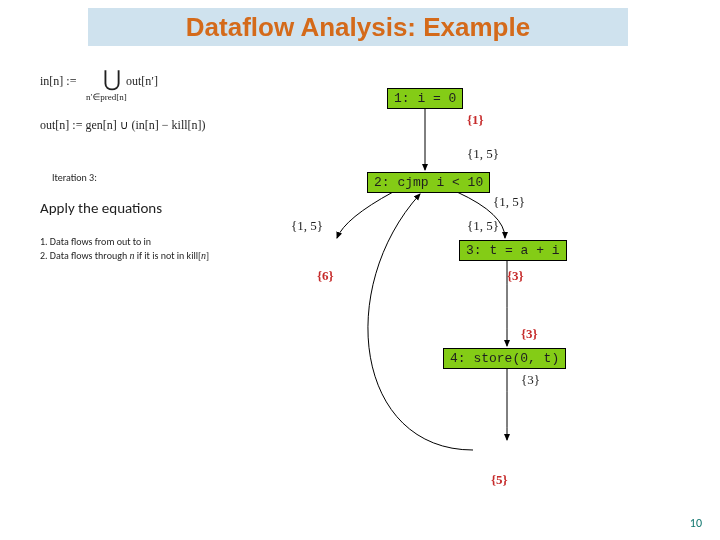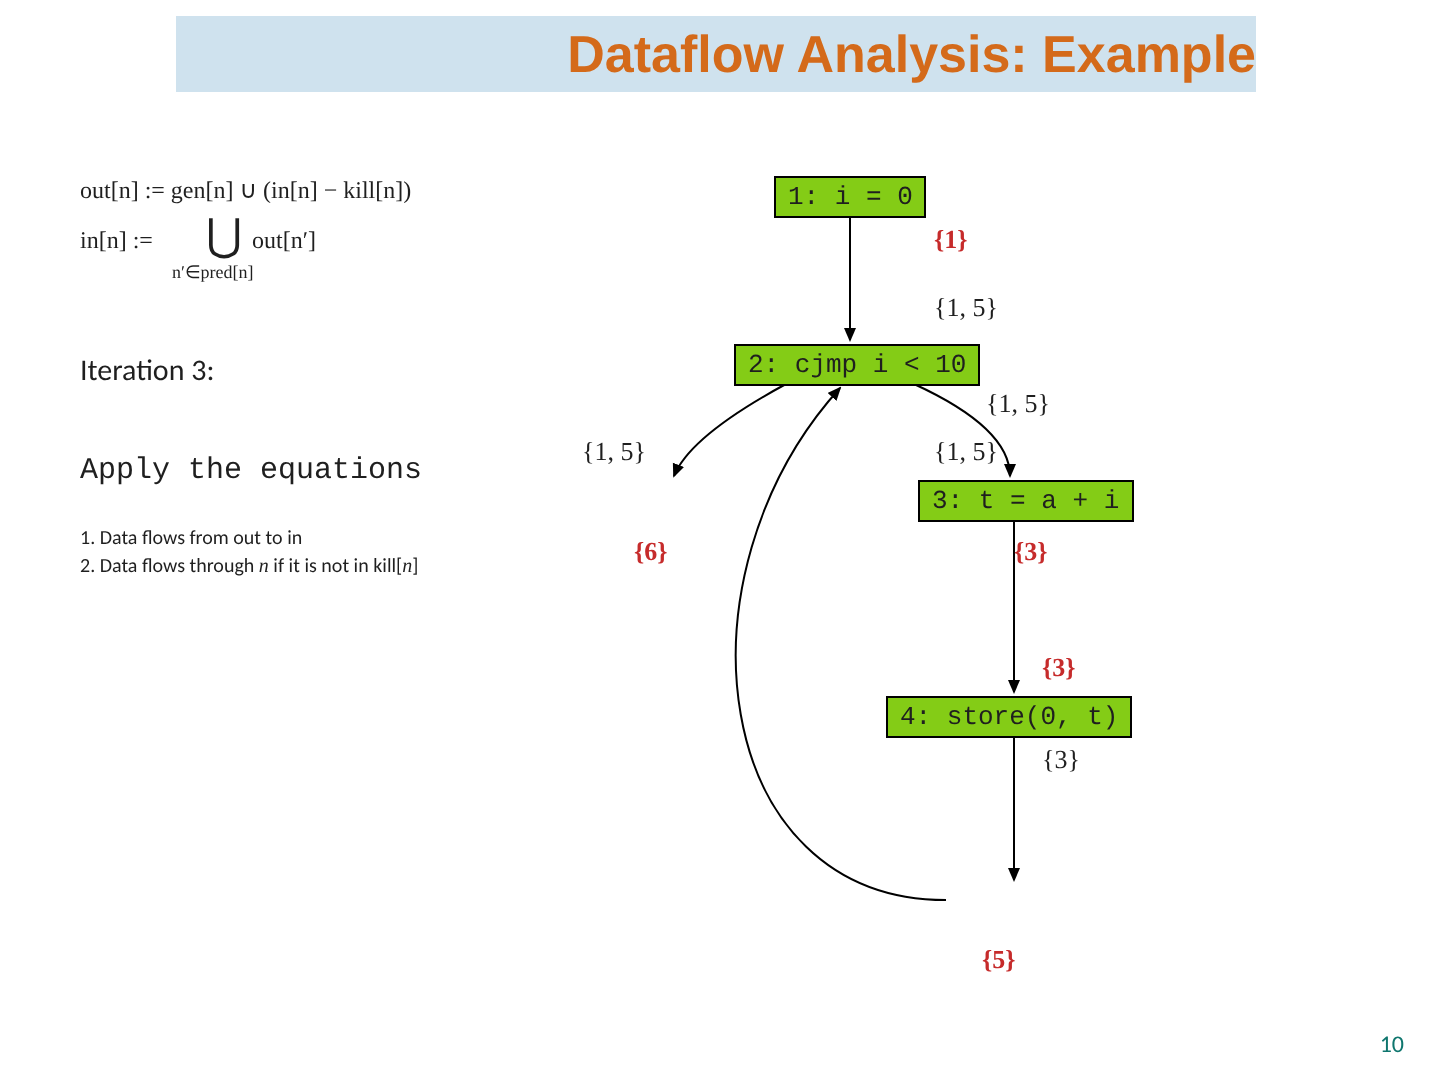--- a/index.html
+++ b/index.html
@@ -13,21 +13,21 @@
   }
   
   .title-band{
     position:absolute;
     left:88px;top:8px;
     width:540px;height:38px;
     background:#cfe2ee;
   }
   .title-band span{
     display:block;
-    text-align:right;
+    text-align:center;
     font-size:26px;
     font-weight:600;
     color:#d46a1a;
     line-height:38px;
     font-family:Arial,sans-serif;
   }
   
   .left-col{
     position:absolute;
     left:40px;top:70px;
@@ -35,22 +35,22 @@
   }
   .eqn{
     font-family:"Times New Roman",serif;
     font-size:12px;
     margin-bottom:6px;
   }
   .eqn .big-u{
     font-size:22px;display:inline-block;line-height:14px;
     vertical-align:-4px;margin:0 3px;
   }
-  .iter{margin-top:38px;font-size:15px;}
-  .apply{margin-top:32px;font-size:15px;font-family:Liberation Mono, monospace;}
+  .iter{margin-top:38px;font-size:10px;margin-left:12px;}
+  .apply{margin-top:15px;font-size:15px;}
   .steps{margin-top:18px;font-size:10px;line-height:1.35;}
   .steps i{font-style:italic;font-family:"Times New Roman",serif;}
   
   .diag{
     position:absolute;
     left:275px;top:88px;
     width:410px;height:430px;
   }
   .node{
     position:absolute;
@@ -78,30 +78,30 @@
 </style>
 </head>
 <body>
 
 <div class="title-band">
   <span>Dataflow Analysis: Example</span>
 </div>
 
 <div class="left-col">
 
-  <div class="eqn" style="margin-top:18px;">out[n] := gen[n] ∪ (in[n] − kill[n])</div>
-
   <div class="eqn" style="position:relative;height:30px;">
     <span style="position:absolute;left:0;top:4px;">in[n] := </span>
     <span class="big-u" style="position:absolute;left:60px;top:2px;">⋃</span>
     <span style="position:absolute;left:86px;top:4px;">out[n′]</span>
     <span style="position:absolute;left:46px;top:22px;font-size:9px;">
       <span>n′∈pred[n]</span>
     </span>
   </div>
+
+  <div class="eqn" style="margin-top:18px;">out[n] := gen[n] ∪ (in[n] − kill[n])</div>
 
   <div class="iter">Iteration 3:</div>
 
   <div class="apply">Apply the equations</div>
 
   <div class="steps">
     <div>1. Data flows from out to in</div>
     <div>
       <span>2. Data flows through </span><i>n</i><span> if it is not in kill[</span><i>n</i><span>]</span>
     </div>

